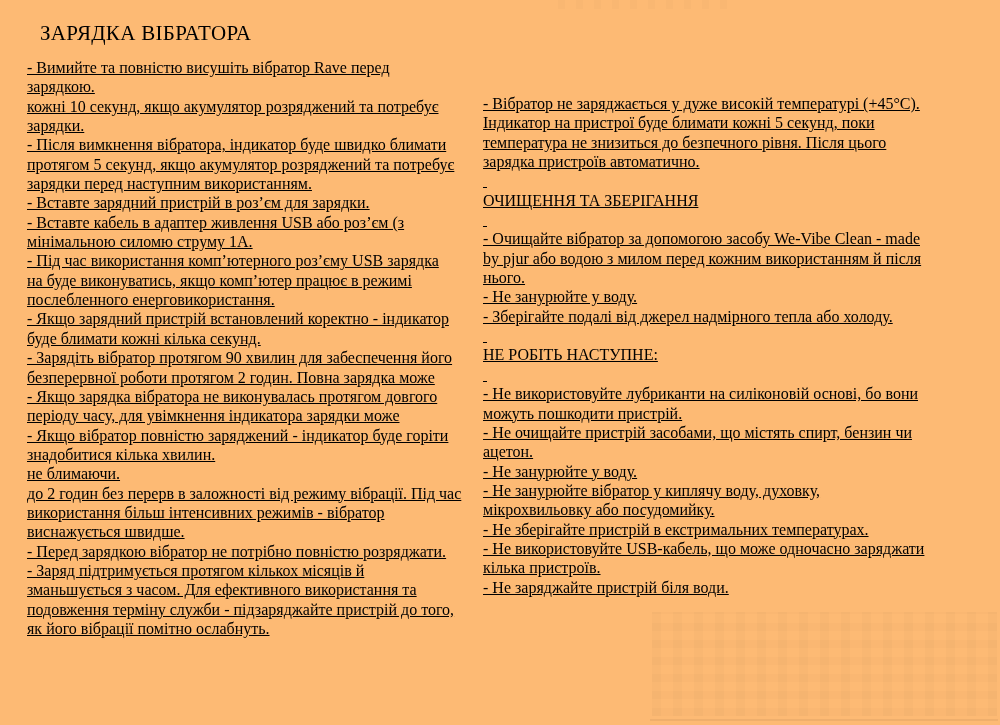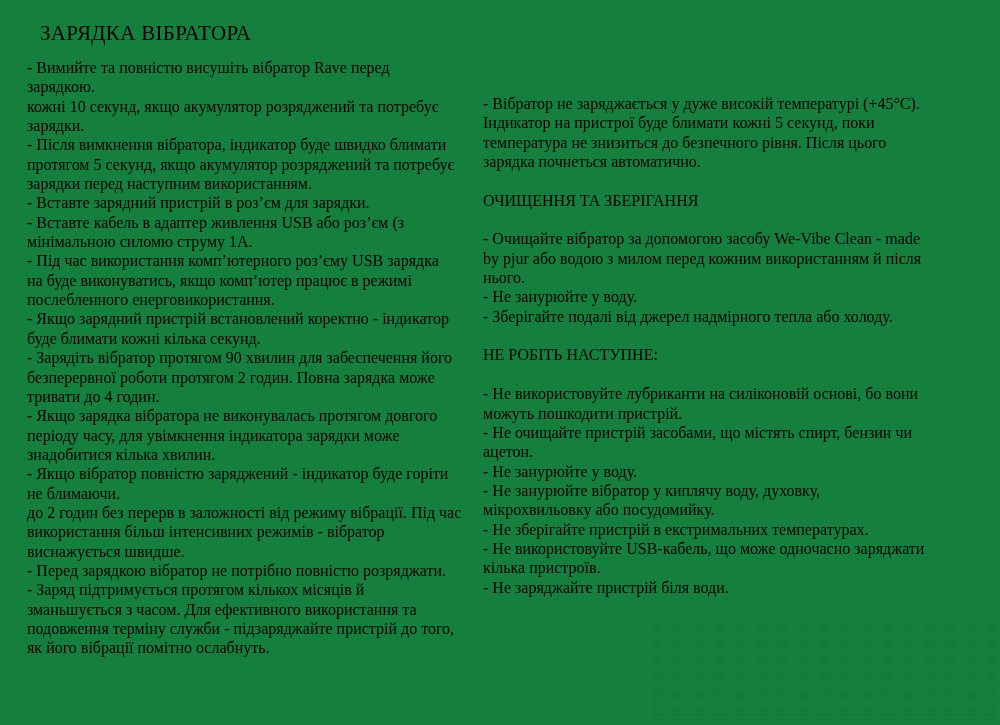--- a/index.html
+++ b/index.html
@@ -4,21 +4,21 @@
 <style>
   html, body {
     margin: 0;
     padding: 0;
     background: #ffffff;
   }
   .page {
     position: relative;
     width: 1000px;
     height: 725px;
-    background: #15803d;
+    background: #fdba74;
     overflow: hidden;
     font-family: "Liberation Serif", "DejaVu Serif", serif;
     color: #000000;
   }
   .page-title {
     position: absolute;
     left: 40px;
     top: 21px;
     margin: 0;
     font-size: 21px;
@@ -28,21 +28,21 @@
   }
   .col {
     position: absolute;
     top: 58px;
     font-size: 16px;
     line-height: 19.35px;
     white-space: nowrap;
   }
   .col-left  { left: 27px; }
   .col-right { left: 483px; margin-top: 36px; }
-  .line { height: 19.35px; }
+  .line { height: 19.35px; text-decoration: underline; }
   
   .artifact {
     position: absolute;
     pointer-events: none;
   }
   .artifact-top {
     left: 558px; top: 0px; width: 175px; height: 9px;
     background:
       repeating-linear-gradient(90deg, rgba(0,0,0,0.035) 0 7px, transparent 7px 18px);
     opacity: 0.5;
@@ -76,41 +76,40 @@
       <div class="line">- Вставте зарядний пристрій в роз’єм для зарядки.</div>
       <div class="line">- Вставте кабель в адаптер живлення USB або роз’єм (з</div>
       <div class="line">мінімальною силомю струму 1А.</div>
       <div class="line">- Під час використання комп’ютерного роз’єму USB зарядка</div>
       <div class="line">на буде виконуватись, якщо комп’ютер працює в режимі</div>
       <div class="line">послебленного енерговикористання.</div>
       <div class="line">- Якщо зарядний пристрій встановлений коректно - індикатор</div>
       <div class="line">буде блимати кожні кілька секунд.</div>
       <div class="line">- Зарядіть вібратор протягом 90 хвилин для забеспечення його</div>
       <div class="line">безперервної роботи протягом 2 годин. Повна зарядка може</div>
-      <div class="line">тривати до 4 годин.</div>
       <div class="line">- Якщо зарядка вібратора не виконувалась протягом довгого</div>
       <div class="line">періоду часу, для увімкнення індикатора зарядки може</div>
+      <div class="line">- Якщо вібратор повністю заряджений - індикатор буде горіти</div>
       <div class="line">знадобитися кілька хвилин.</div>
-      <div class="line">- Якщо вібратор повністю заряджений - індикатор буде горіти</div>
       <div class="line">не блимаючи.</div>
       <div class="line">до 2 годин без перерв в заложності від режиму вібрації. Під час</div>
       <div class="line">використання більш інтенсивних режимів - вібратор</div>
       <div class="line">виснажується швидше.</div>
       <div class="line">- Перед зарядкою вібратор не потрібно повністю розряджати.</div>
       <div class="line">- Заряд підтримується протягом кількох місяців й</div>
       <div class="line">зманьшується з часом. Для ефективного використання та</div>
       <div class="line">подовження терміну служби - підзаряджайте пристрій до того,</div>
       <div class="line">як його вібрації помітно ослабнуть.</div>
     </div>
 
   <div class="col col-right">
       <div class="line">- Вібратор не заряджається у дуже високій температурі (+45°C).</div>
       <div class="line">Індикатор на пристрої буде блимати кожні 5 секунд, поки</div>
       <div class="line">температура не знизиться до безпечного рівня. Після цього</div>
-      <div class="line">зарядка почнеться автоматично.</div>
+      <div class="line">зарядка пристроїв автоматично.</div>
       <div class="line">&nbsp;</div>
       <div class="line">ОЧИЩЕННЯ ТА ЗБЕРІГАННЯ</div>
       <div class="line">&nbsp;</div>
       <div class="line">- Очищайте вібратор за допомогою засобу We-Vibe Clean - made</div>
       <div class="line">by pjur або водою з милом перед кожним використанням й після</div>
       <div class="line">нього.</div>
       <div class="line">- Не занурюйте у воду.</div>
       <div class="line">- Зберігайте подалі від джерел надмірного тепла або холоду.</div>
       <div class="line">&nbsp;</div>
       <div class="line">НЕ РОБІТЬ НАСТУПНЕ:</div>

